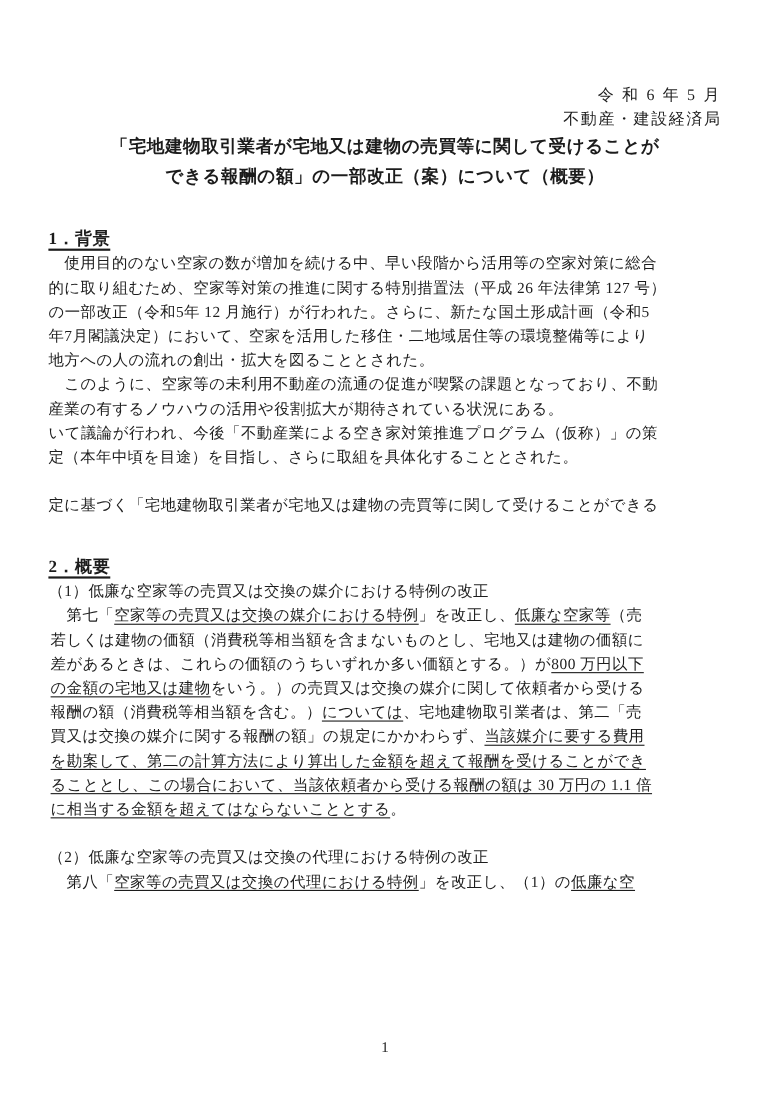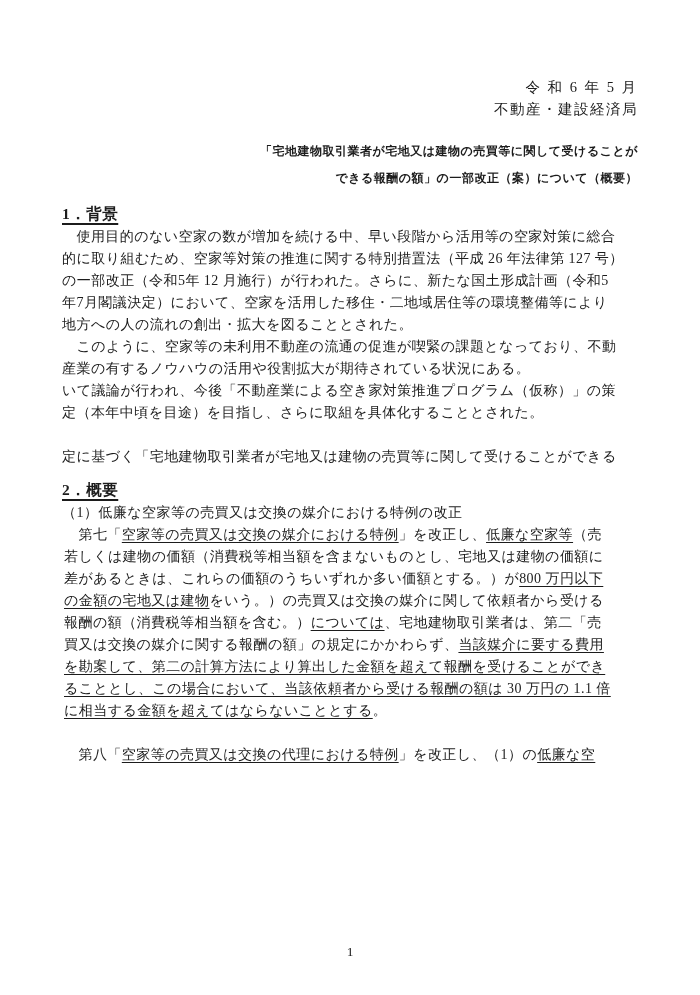--- a/index.html
+++ b/index.html
@@ -5,39 +5,38 @@
   html, body { margin: 0; padding: 0; background: #ffffff; }
   .page {
     position: relative;
     width: 700px;
     height: 995px;
     background: #ffffff;
     font-family: "Liberation Serif", "DejaVu Serif", serif;
     color: #1c1c1c;
     overflow: hidden;
   }
-  .content { padding: 0 62px; }
+  .content { padding: 0 44px; }
   .doc-header {
     margin-top: 76px;
     text-align: right;
     font-size: 14.5px;
     line-height: 22px;
   }
   .doc-header .date-line { letter-spacing: 2px; }
   .doc-header .bureau-line { letter-spacing: 1.5px; }
   .doc-title {
-    margin-top: 18px;
-    text-align: right;
-    font-size: 12px;
+    text-align: center;
+    font-size: 16px;
     font-weight: bold;
     line-height: 27px;
     letter-spacing: 0.5px;
   }
   .section-heading {
-    margin-top: 10px;
+    margin-top: 32px;
     font-size: 15.5px;
     font-weight: bold;
     line-height: 24px;
     letter-spacing: 0.5px;
     font-family: Liberation Serif, serif;
   }
   .section-heading .hu {
     text-decoration: underline;
     text-underline-offset: 4px;
     text-decoration-thickness: 1.5px;
@@ -108,20 +107,21 @@
           <div class="line"><span>若しくは建物の価額（消費税等相当額を含まないものとし、宅地又は建物の価額に</span></div>
           <div class="line"><span>差があるときは、これらの価額のうちいずれか多い価額とする。）が</span><span class="u">800 万円以下</span></div>
           <div class="line"><span class="u">の金額の宅地又は建物</span><span>をいう。）の売買又は交換の媒介に関して依頼者から受ける</span></div>
           <div class="line"><span>報酬の額（消費税等相当額を含む。）</span><span class="u">については</span><span>、宅地建物取引業者は、第二「売</span></div>
           <div class="line"><span>買又は交換の媒介に関する報酬の額」の規定にかかわらず、</span><span class="u">当該媒介に要する費用</span></div>
           <div class="line"><span class="u">を勘案して、第二の計算方法により算出した金額を超えて報酬を受けることができ</span></div>
           <div class="line"><span class="u">ることとし、この場合において、当該依頼者から受ける報酬の額は 30 万円の 1.1 倍</span></div>
           <div class="line"><span class="u">に相当する金額を超えてはならないこととする</span><span>。</span></div>
         </div>
         <div class="spacer"></div>
+        <div class="sub-heading">（2）低廉な空家等の売買又は交換の代理における特例の改正</div>
         <div class="para indented">
           <div class="line"><span>　第八「</span><span class="u">空家等の売買又は交換の代理における特例</span><span>」を改正し、（1）の</span><span class="u">低廉な空</span></div>
         </div>
       </div>
 
   </div>
 
   <div class="page-number">1</div>
 </div>
 

